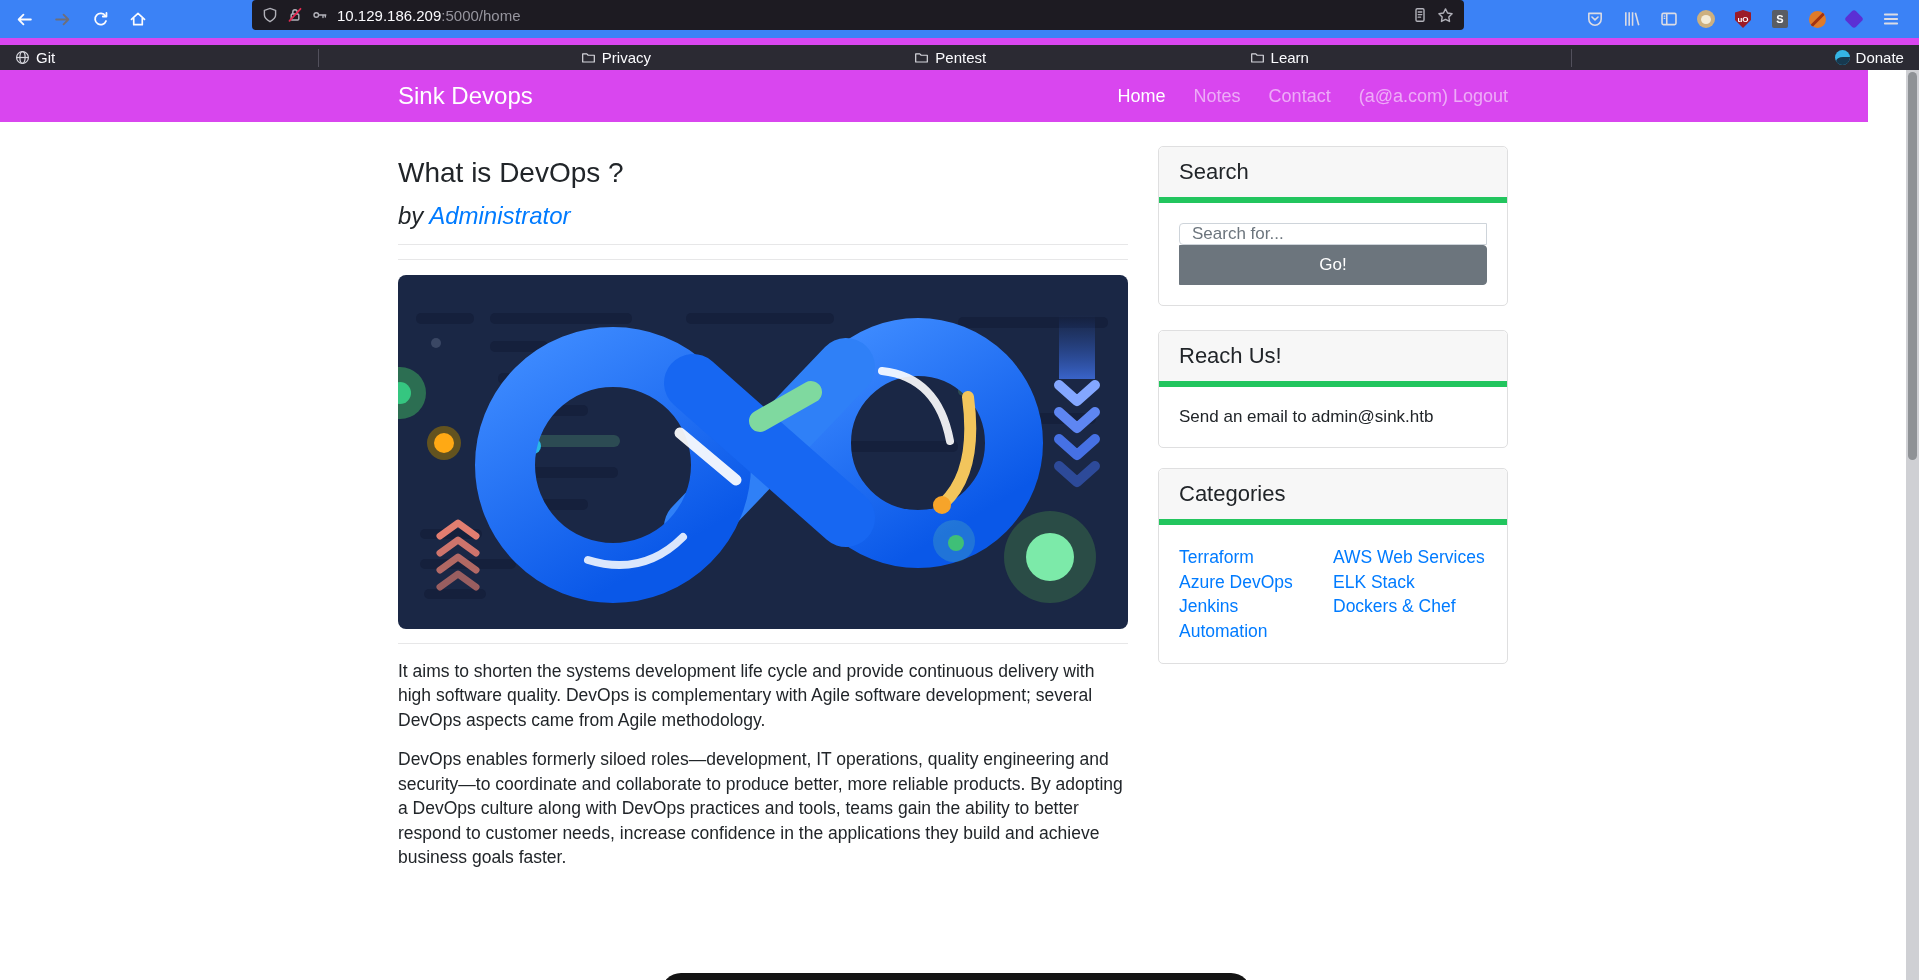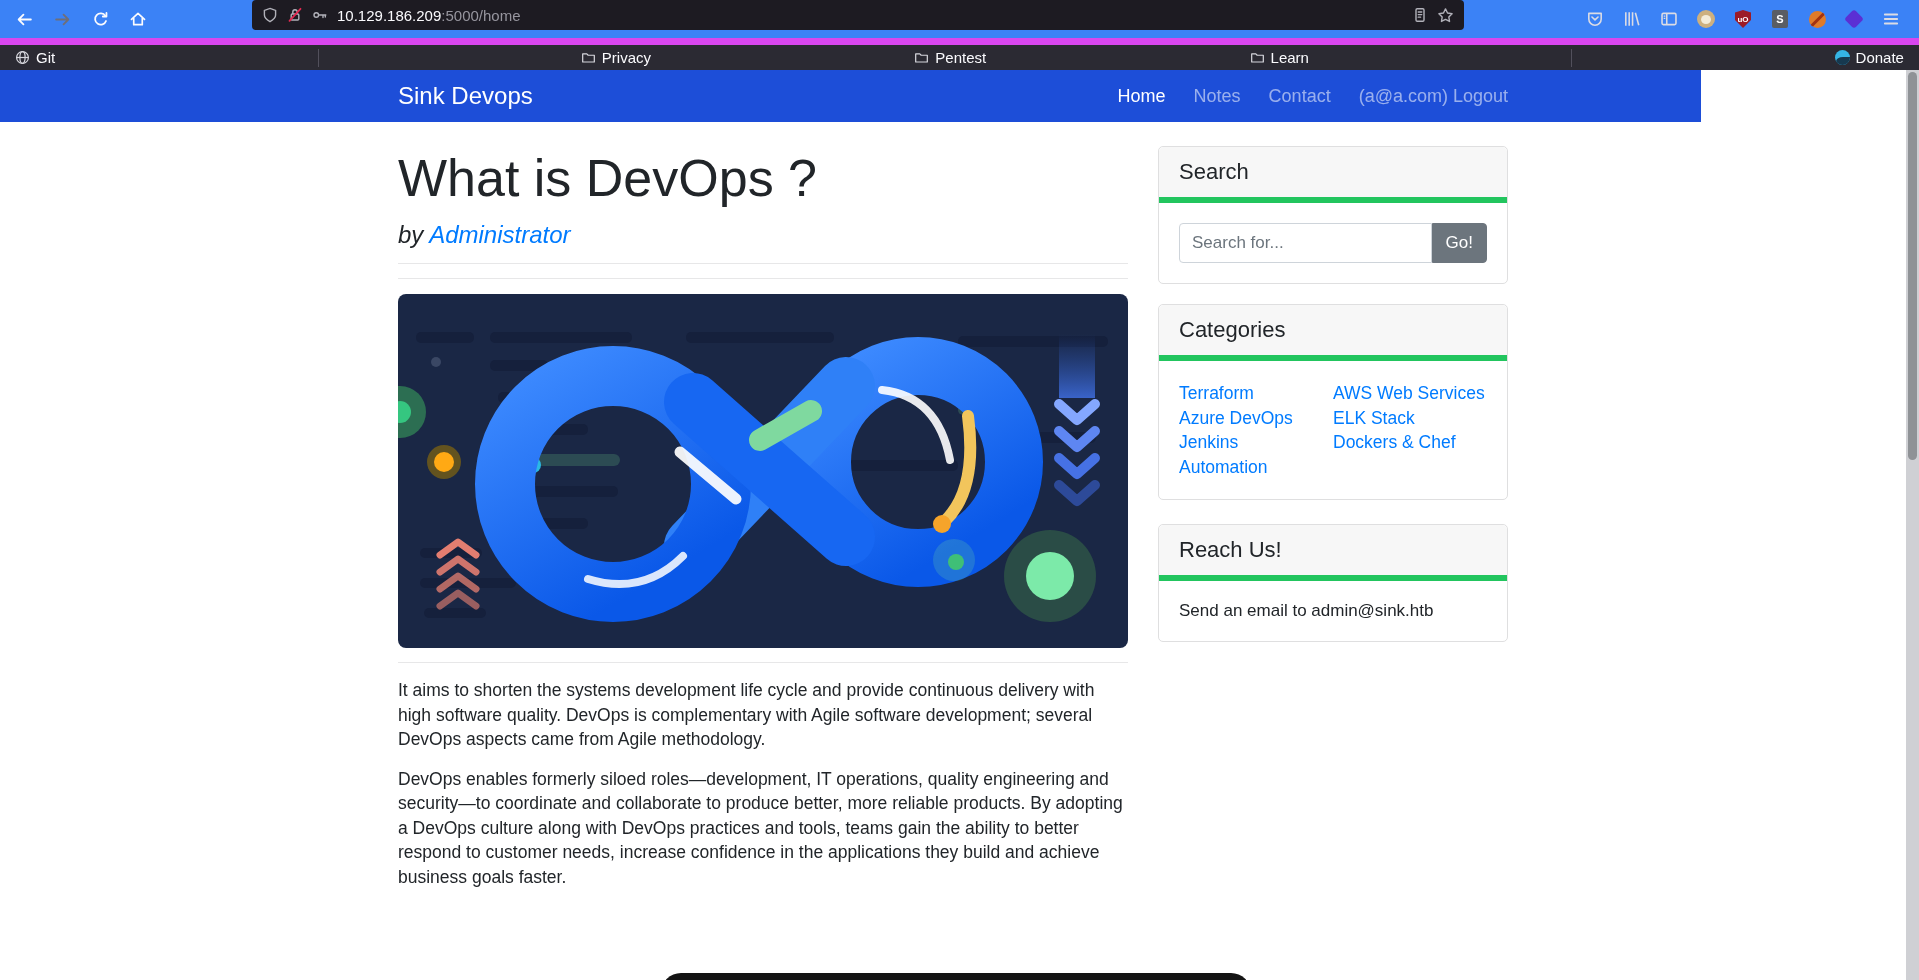--- a/index.html
+++ b/index.html
@@ -33,48 +33,48 @@
   .bm { display:flex; align-items:center; gap:6px; padding:0 7px; height:24px; border-radius:3px; color:#fbfbfe; font-size:15px; }
   .bm-sep { width:1px; height:18px; background:#52505c; margin:0 6px; }
   .donate-dot { position:relative; width:15px; height:15px; border-radius:50%; background:#35b5e5; overflow:hidden; }
   .donate-dot::after { content:""; position:absolute; left:1px; top:7px; width:14px; height:9px; background:#17394f; border-radius:50% 0 50% 50%; }
 
   
   .viewport { position:relative; width:1919px; height:910px; background:#fff; overflow:hidden; }
   .scrollbar { position:absolute; right:0; top:0; width:13px; height:910px; background:#cfd0d4; }
   .scroll-thumb { position:absolute; left:2px; top:2px; width:9px; height:388px; border-radius:5px; background:#8f9296; }
 
-  .site-nav { width:1701px; height:52px; background:#1d4ed8; display:flex; align-items:center; }
+  .site-nav { width:1868px; height:52px; background:#d946ef; display:flex; align-items:center; }
   .nav-inner { width:1110px; margin-left:398px; display:flex; align-items:center; }
   .brand { color:#ffffff; font-size:24px; }
   .nav-links { margin-left:auto; display:flex; align-items:center; gap:28px; }
   .nav-link { font-size:18px; color:rgba(255,255,255,0.55); text-decoration:none; }
   .nav-link.active { color:#ffffff; }
 
   .container { width:1110px; margin-left:398px; display:flex; }
   .main-col { width:730px; }
   .side-col { width:350px; margin-left:30px; }
 
-  .post-title { margin-top:25px; font-size:52px; font-weight:500; color:#212529; line-height:1.2; }
+  .post-title { margin-top:34px; font-size:28px; font-weight:500; color:#212529; line-height:1.2; }
   .byline { margin-top:12px; font-size:24px; color:#212529;font-style:italic; }
   .byline a { color:#007bff; text-decoration:none; }
   hr.rule { border:none; border-top:1px solid #e7e7e8; margin-top:14px; }
   .posted { margin-top:18px; font-size:18px; color:#212529; }
   .hero { margin-top:15px; width:730px; height:354px; border-radius:8px; overflow:hidden; }
   .lead { margin-top:20px; font-size:23px; color:#212529; line-height:1.3; }
   .para { margin-top:15px; font-size:17.5px; color:#212529; line-height:1.4; }
 
   .card { border:1px solid #dfdfe0; border-radius:5px; background:#fff; }
   .card-header { background:#f7f7f7; border-bottom:6px solid #22c55e; border-radius:5px 5px 0 0;
                  padding:12px 20px; font-size:22px; color:#212529; }
   .card-body { padding:20px; }
   .card-search { margin-top:24px; }
   .card-cats { margin-top:20px; }
   .card-reach { margin-top:24px; }
-  .input-group { display:flex; }
+  .input-group { display:flex;flex-direction:column; }
   .search-input { flex:1; height:40px; border:1px solid #ced4da; border-radius:4px 0 0 4px; padding:0 12px;
                   font-size:17px; color:#495057; font-family:"Liberation Sans",sans-serif; outline:none; }
   .search-input::placeholder { color:#6c757d; }
   .go-btn { height:40px; padding:4px 13px; background:#6c757d; color:#fff; border:1px solid #6c757d;
             border-radius:0 4px 4px 0; font-size:17px; font-family:"Liberation Sans",sans-serif; }
   .cat-cols { display:flex; }
   .cat-col { width:50%; display:flex; flex-direction:column; }
   .cat-link { font-size:17.5px; line-height:24.5px; color:#007bff; text-decoration:none; }
   .reach-text { font-size:17px; color:#212529; }
 
@@ -334,45 +334,45 @@
         <div class="card card-search">
           <div class="card-header">Search</div>
           <div class="card-body">
             <div class="input-group">
               <input class="search-input" type="text" placeholder="Search for..." style="">
               <button class="go-btn">Go!</button>
             </div>
           </div>
         </div>
 
+        <div class="card card-reach">
+          <div class="card-header">Reach Us!</div>
+          <div class="card-body">
+            <span class="reach-text">Send an email to admin@sink.htb</span>
+          </div>
+        </div>
+
         <div class="card card-cats">
           <div class="card-header">Categories</div>
           <div class="card-body">
             <div class="cat-cols">
               <div class="cat-col">
                 <a class="cat-link" href="#">Terraform</a>
                 <a class="cat-link" href="#">Azure DevOps</a>
                 <a class="cat-link" href="#">Jenkins</a>
                 <a class="cat-link" href="#">Automation</a>
               </div>
               <div class="cat-col">
                 <a class="cat-link" href="#">AWS Web Services</a>
                 <a class="cat-link" href="#">ELK Stack</a>
                 <a class="cat-link" href="#">Dockers &amp; Chef</a>
               </div>
             </div>
           </div>
         </div>
-
-        <div class="card card-reach">
-          <div class="card-header">Reach Us!</div>
-          <div class="card-body">
-            <span class="reach-text">Send an email to admin@sink.htb</span>
-          </div>
-        </div>
       </div>
     </div>
 
     <div class="clipped-img"></div>
 
     <div class="scrollbar">
       <div class="scroll-thumb"></div>
     </div>
   </div>
 

